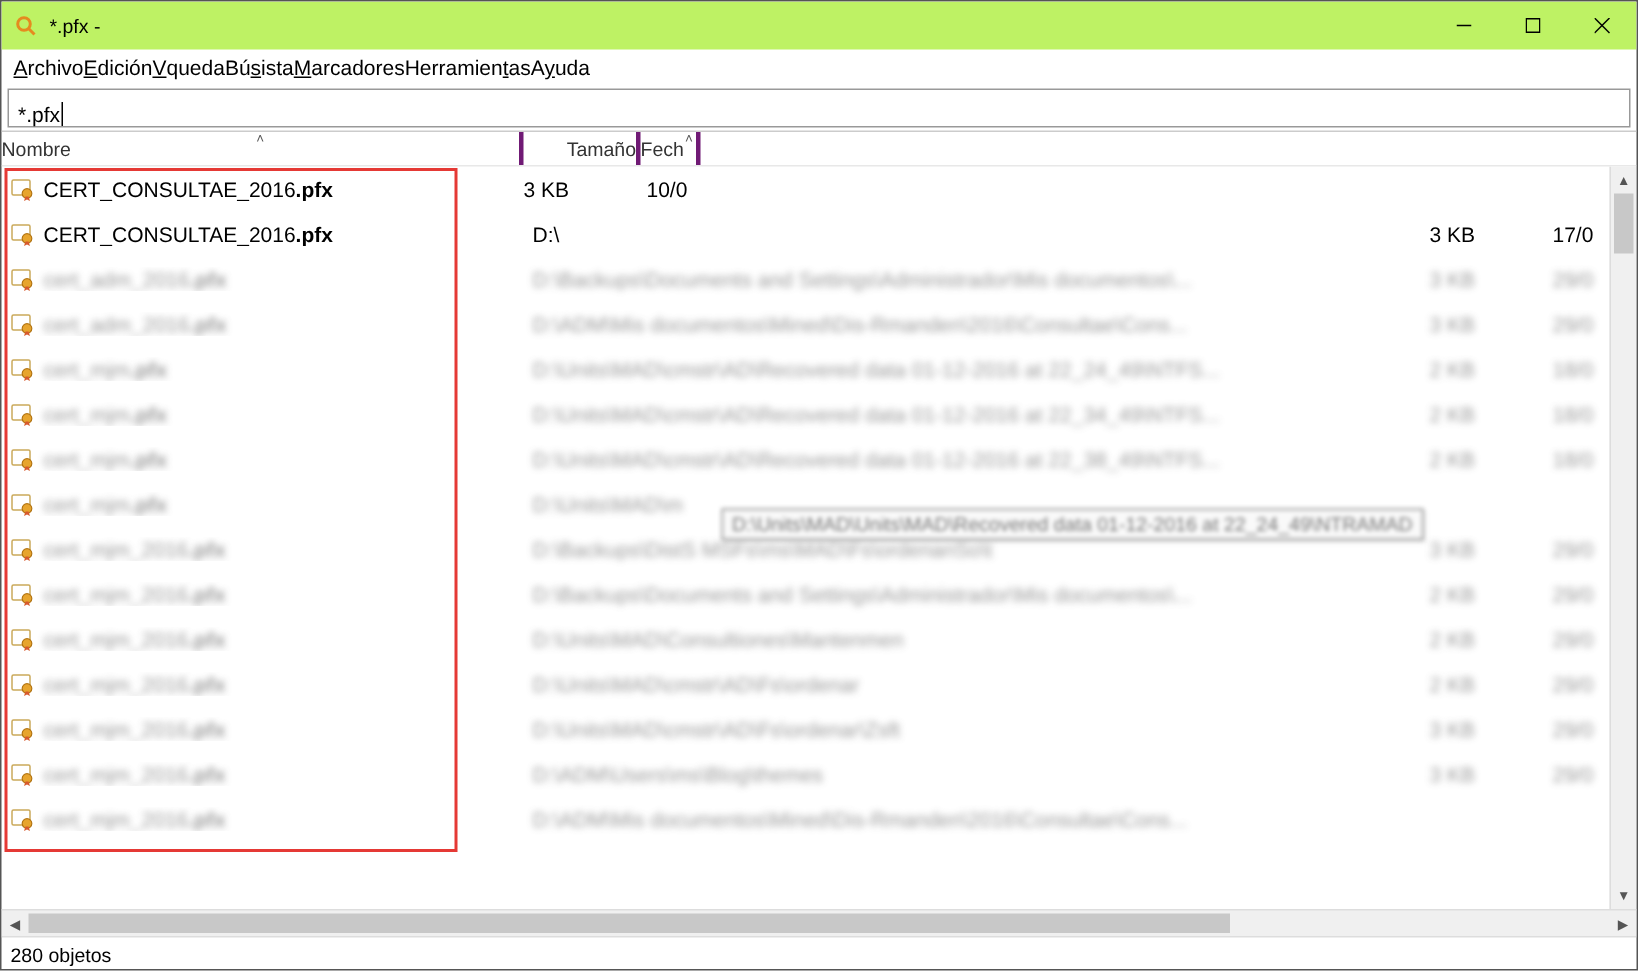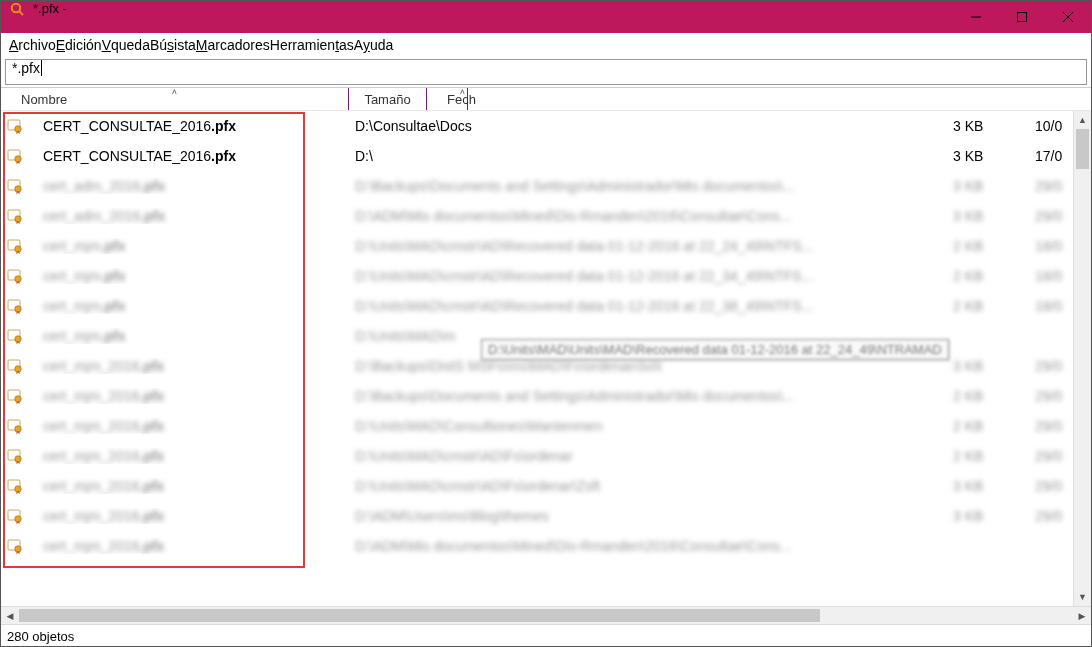--- a/index.html
+++ b/index.html
@@ -10,24 +10,24 @@
     color: #000;
     width: 1092px;
     height: 647px;
     overflow: hidden;
     border: 1px solid #555;
     display: flex;
     flex-direction: column;
   }
   .titlebar {
     display: flex;
-    align-items: flex-start;
+    align-items: center;
     height: 32px;
     padding-left: 8px;
-    background: #be185d;
+    background: #bef264;
   }
   .titlebar .app-icon {
     width: 16px; height: 16px;
     margin-right: 8px;
     display: flex; align-items: center; justify-content: center;
   }
   .titlebar .title { flex: 0 0 auto; font-size: 13px; }
   .titlebar .spacer { flex: 1; }
   .win-controls { display: flex; }
   .win-btn {
@@ -41,21 +41,21 @@
     padding: 4px 8px 6px 8px;
     font-size: 14px;
   }
   .menubar .menu-item { cursor: default; }
   .menubar .menu-item span.ul { text-decoration: underline; }
   .searchbar {
     margin: 0 4px 2px 4px;
     border: 1px solid #999;
     height: 26px;
     display: flex;
-    align-items: flex-start;
+    align-items: flex-end;
     padding: 0 6px;
     font-size: 14px;
   }
   .searchbar .caret {
     display: inline-block;
     width: 1px; height: 16px;
     background: #000;
     margin-left: 1px;
   }
   .columns {
@@ -63,27 +63,27 @@
     border-top: 1px solid #ccc;
     border-bottom: 1px solid #e8e8e8;
     height: 24px;
     font-size: 13px;
     color: #333;
     position: relative;
   }
   .col-header {
     display: flex;
     align-items: center;
-    padding: 0 20px;
-    border-right: 1px solid #701a75;
+    padding: 0 0;
+    border-right: 3px solid #701a75;
     position: relative;
   }
   .col-name { width: 348px; }
   .col-loc  { width: 604px; }
-  .col-size { width: 78px; justify-content: center; }
+  .col-size { width: 78px; justify-content: flex-end; }
   .col-date { width: 40px; }
   .sort-arrow {
     position: absolute;
     left: 50%; top: -1px;
     transform: translateX(-50%);
     font-size: 9px;
     color: #555;
   }
   .results {
     flex: 1;
@@ -98,21 +98,21 @@
     display: flex;
     height: 30px;
     align-items: center;
     font-size: 14px;
   }
   .cell-name {
     width: 348px;
     display: flex;
     align-items: center;
     padding-left: 6px;
-    gap: 20px;
+    gap: 6px;
     white-space: nowrap;
     overflow: hidden;
   }
   .cell-loc {
     width: 604px;
     padding-left: 6px;
     white-space: nowrap;
     overflow: hidden;
     text-overflow: ellipsis;
   }
@@ -285,21 +285,20 @@
         <div class="cell-name">
           <span class="file-icon">
             <svg width="16" height="16" viewBox="0 0 16 16">
               <rect x="1" y="2" width="12" height="10" rx="1" fill="#fff" stroke="#caa95a" stroke-width="1"></rect>
               <circle cx="11" cy="11" r="3.2" fill="#e7a52e" stroke="#b37514" stroke-width="0.8"></circle>
               <path d="M10 13 L9 16 L11 15 L13 16 L12 13" fill="#d65a2e"></path>
             </svg>
           </span>
           <span class="fname">CERT_CONSULTAE_2016<b>.pfx</b></span>
         </div>
-        <div class="cell-loc">D:\Consultae\Docs</div>
         <div class="cell-size">3 KB</div>
         <div class="cell-date">10/0</div>
       </div>
       <div class="row">
         <div class="cell-name">
           <span class="file-icon">
             <svg width="16" height="16" viewBox="0 0 16 16">
               <rect x="1" y="2" width="12" height="10" rx="1" fill="#fff" stroke="#caa95a" stroke-width="1"></rect>
               <circle cx="11" cy="11" r="3.2" fill="#e7a52e" stroke="#b37514" stroke-width="0.8"></circle>
               <path d="M10 13 L9 16 L11 15 L13 16 L12 13" fill="#d65a2e"></path>

